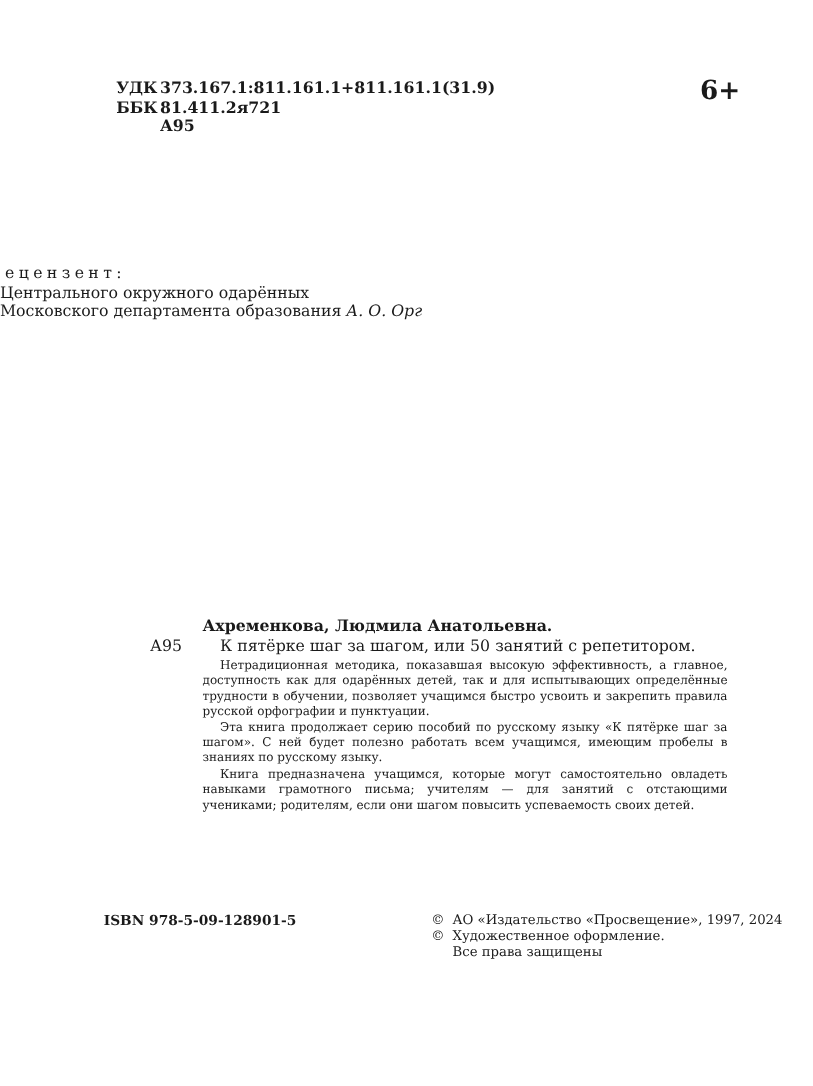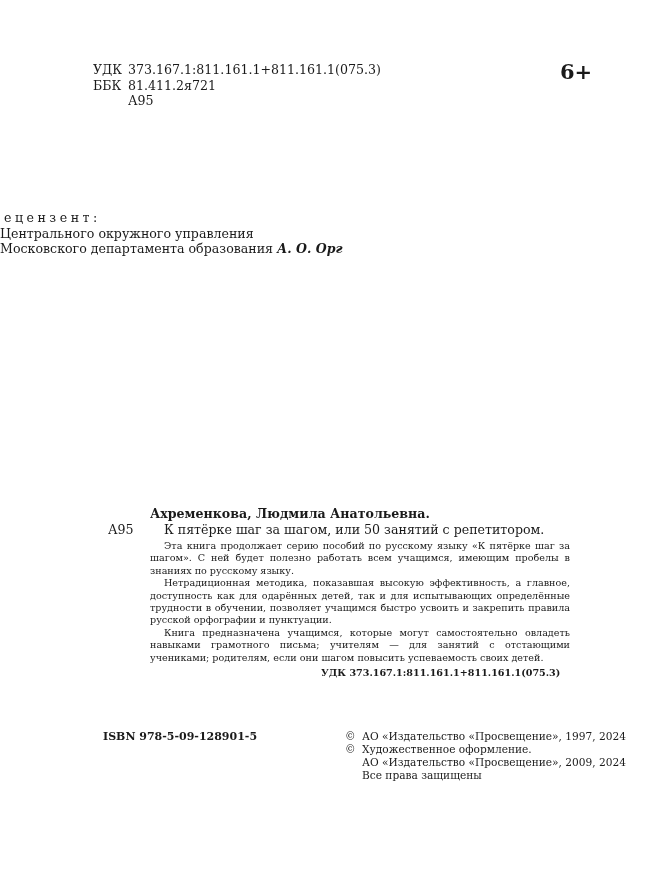--- a/index.html
+++ b/index.html
@@ -4,108 +4,103 @@
 <style>
   html, body { margin:0; padding:0; background:#ffffff; }
   body { width:650px; height:869px; position:relative; overflow:hidden; color:#1a1a1a;
          font-family:"DejaVu Serif", "Liberation Serif", serif; }
   .abs { position:absolute; white-space:nowrap; }
   .t13 { font-size:12.6px; line-height:15.5px; }
   .small { font-size:9.6px; line-height:12.4px; }
   .bold { font-weight:bold; }
 
   
-  #top-index { left:93px; top:62px; }
+  #top-index { left:93px; top:62px;font-weight:bold; }
   #top-index .row { display:flex; }
   #top-index .lbl { width:35px; }
   #age { left:560px; top:59px; font-size:21px; font-weight:bold; font-family:"DejaVu Serif", serif; }
 
   
   #reviewer { left:0; width:650px; top:210px; text-align:left; }
   #reviewer .title { letter-spacing:3.5px; margin-left:-8px; }
   #reviewer .line { }
-  #reviewer .i { font-style:italic; font-weight:bold; }
+  #reviewer .i { font-style:italic; font-weight:normal; }
 
   
-  #card { left:108px; top:493px; width:465px;margin-top:13px; }
+  #card { left:120px; top:493px; width:465px; }
   #card .author { padding-left:42px; }
   #card .entry { display:flex; }
   #card .code { width:42px; }
   #card .body { width:420px; text-align:justify; }
   #card .body .indent { padding-left:14px; }
   #card .isbn { padding-left:14px; }
   #card .annot { margin-left:42px; width:420px; margin-top:3px; text-align:justify; }
   #card .annot p { margin:0; text-indent:14px; white-space:normal; }
   #card .idx { margin-left:213px; margin-top:3px; }
 
   
-  #bottom-isbn { left:103px; top:730px; font-size:11px; }
+  #bottom-isbn { left:83px; top:730px; font-size:11px; }
   #copyrights { left:345px; top:730px; font-size:10.6px; line-height:13px; }
   #copyrights .row { display:flex; }
   #copyrights .sym { width:17px; }
 </style>
 </head>
 <body>
 
 <div id="top-index" class="abs t13">
   <div class="row">
     <span class="lbl">УДК</span>
-    <span>373.167.1:811.161.1+811.161.1(075.3)</span>
+    <span>373.167.1:811.161.1+811.161.1(31.9)</span>
   </div>
   <div class="row">
     <span class="lbl">ББК</span>
     <span>81.411.2я721</span>
   </div>
   <div class="row">
     <span class="lbl"></span>
     <span>А95</span>
   </div>
 </div>
 
 <div id="age" class="abs">6+</div>
 
 <div id="reviewer" class="abs t13">
   <div class="title">Рецензент:</div>
-  <div class="line">Центрального окружного управления</div>
+  <div class="line">Центрального окружного одарённых</div>
   <div class="line">
     <span>Московского департамента образования</span>
     <span class="i">А. О. Орг</span>
   </div>
 </div>
 
 <div id="card" class="abs t13">
   <div class="author bold">Ахременкова, Людмила Анатольевна.</div>
   <div class="entry">
     <div class="code">А95</div>
     <div class="body">
       <div class="indent">К пятёрке шаг за шагом, или 50 занятий с репетитором.</div>
     </div>
   </div>
   <div class="annot small">
+    <p>Нетрадиционная методика, показавшая высокую эффективность, а главное, доступность как для одарённых детей, так и для испытывающих определённые трудности в обучении, позволяет учащимся быстро усвоить и закрепить правила русской орфографии и пунктуации.</p>
     <p>Эта книга продолжает серию пособий по русскому языку «К пятёрке шаг за шагом». С ней будет полезно работать всем учащимся, имеющим пробелы в знаниях по русскому языку.</p>
-    <p>Нетрадиционная методика, показавшая высокую эффективность, а главное, доступность как для одарённых детей, так и для испытывающих определённые трудности в обучении, позволяет учащимся быстро усвоить и закрепить правила русской орфографии и пунктуации.</p>
     <p>Книга предназначена учащимся, которые могут самостоятельно овладеть навыками грамотного письма; учителям — для занятий с отстающими учениками; родителям, если они шагом повысить успеваемость своих детей.</p>
   </div>
   <div class="idx small bold">
-    <div>УДК 373.167.1:811.161.1+811.161.1(075.3)</div>
   </div>
 </div>
 
 <div id="bottom-isbn" class="abs bold">ISBN 978-5-09-128901-5</div>
 
 <div id="copyrights" class="abs">
   <div class="row">
     <span class="sym">©</span>
     <span>АО «Издательство «Просвещение», 1997, 2024</span>
   </div>
   <div class="row">
     <span class="sym">©</span>
     <span>Художественное оформление.</span>
   </div>
   <div class="row">
     <span class="sym"></span>
-    <span>АО «Издательство «Просвещение», 2009, 2024</span>
-  </div>
-  <div class="row">
-    <span class="sym"></span>
     <span>Все права защищены</span>
   </div>
 </div>
 
 </body></html>

